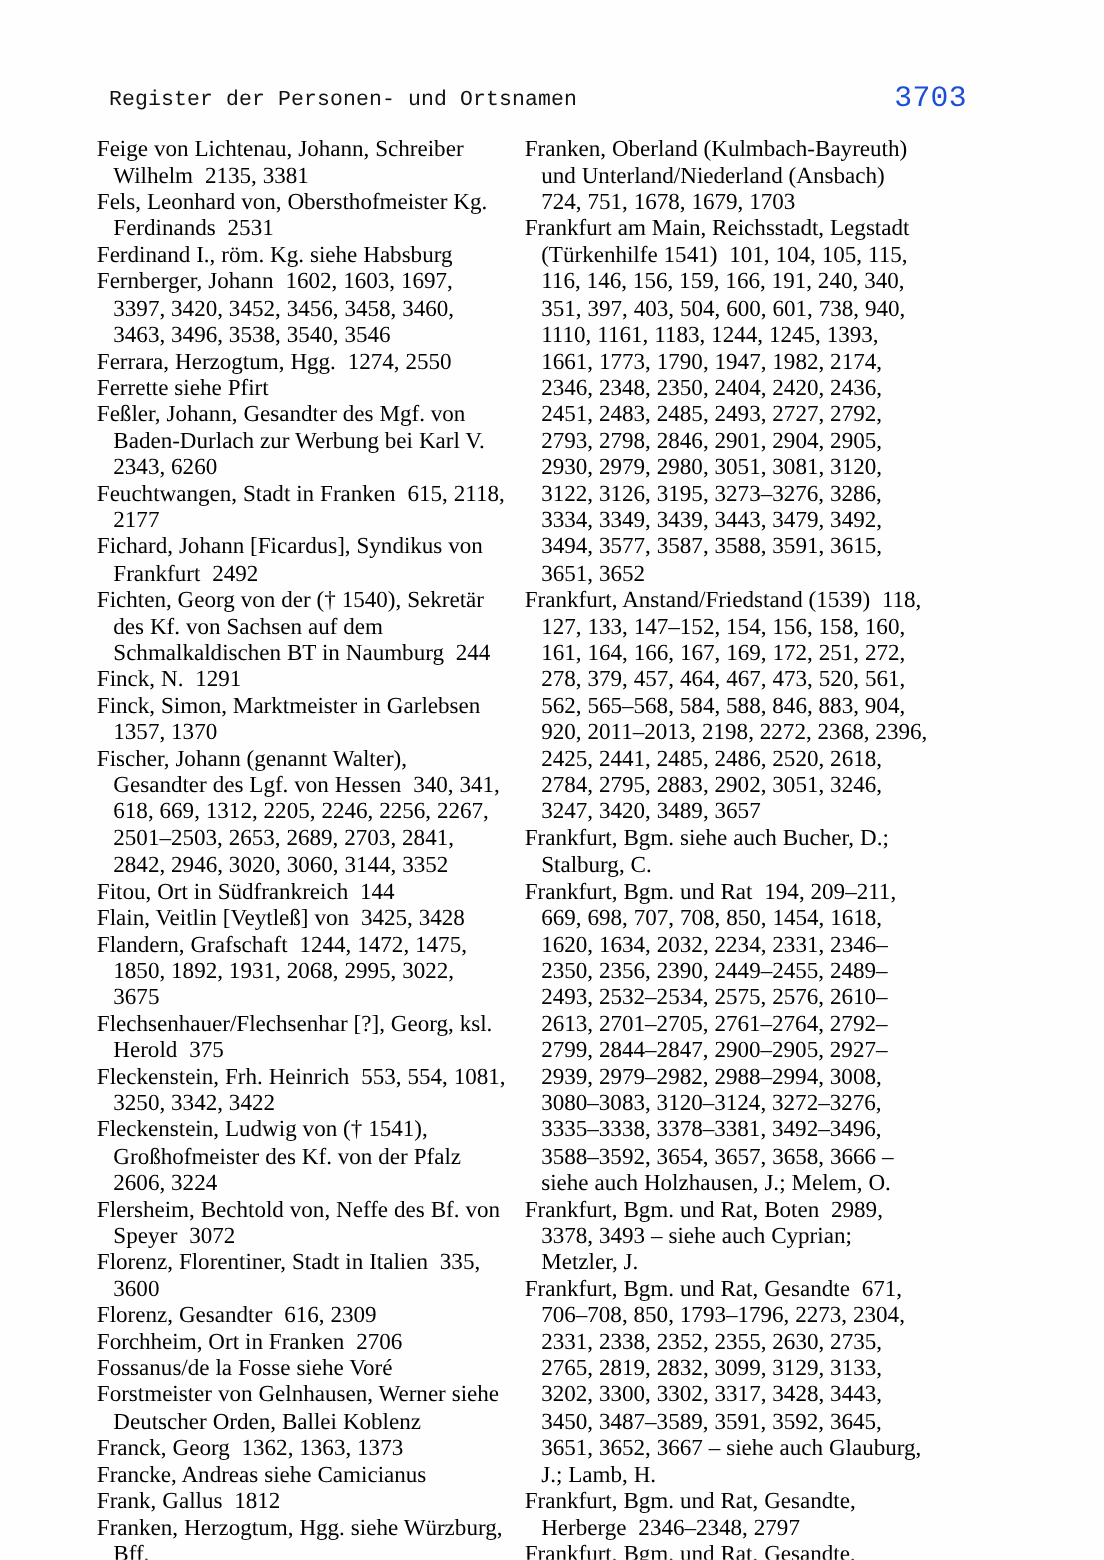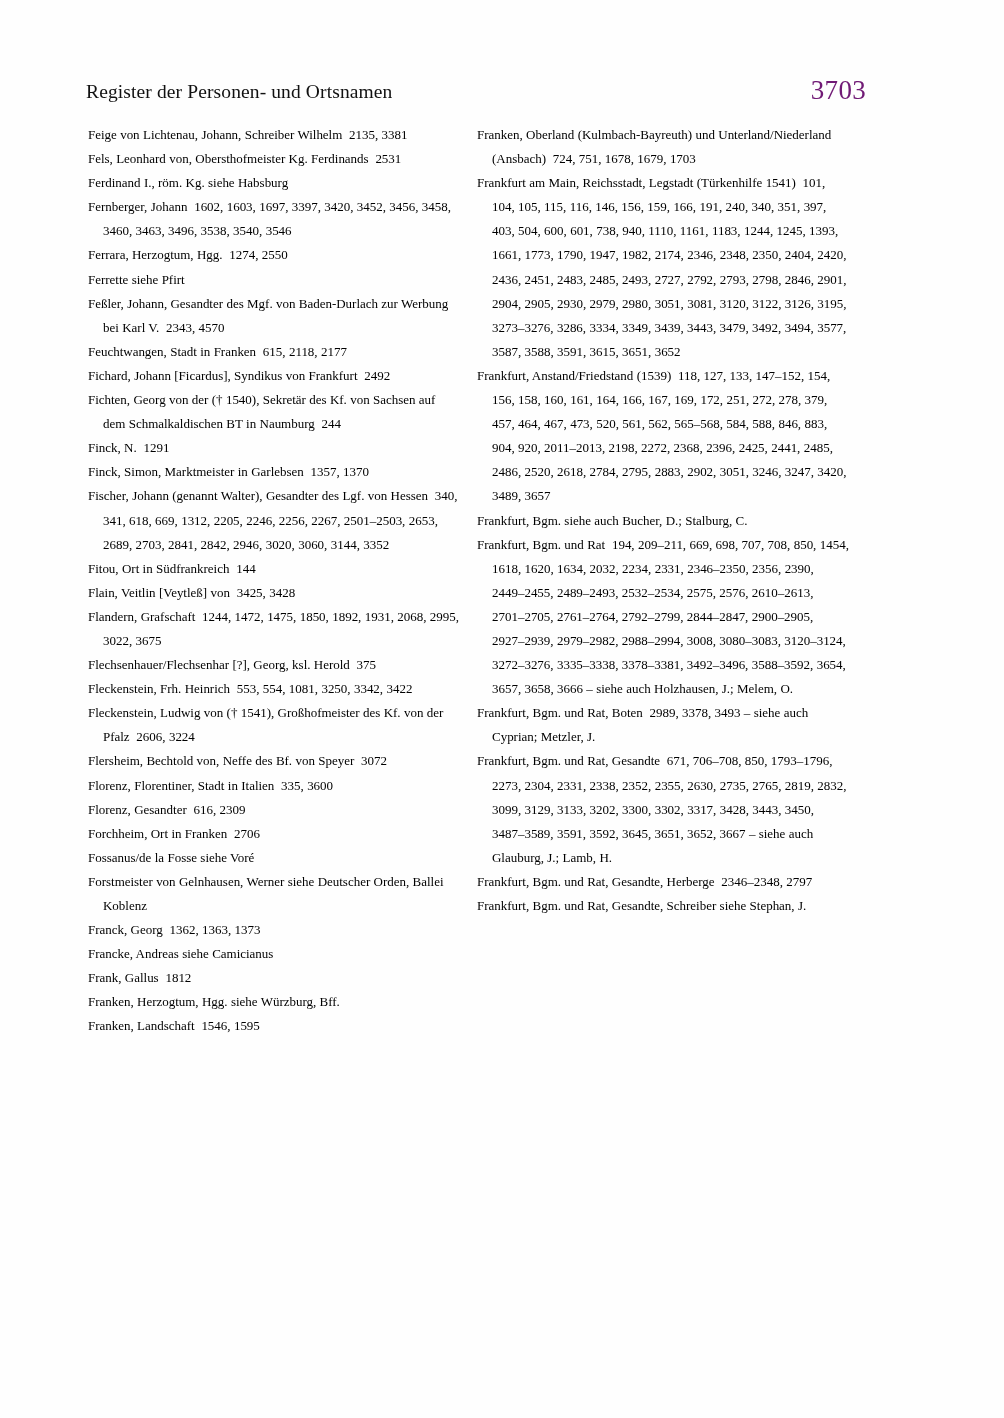--- a/index.html
+++ b/index.html
@@ -22,38 +22,39 @@
     left: 0;
     top: 0;
     width: 1004px;
     height: 1418px;
     background: #fefefe;
   }
 
   
   .running-head {
     position: absolute;
-    left: 86px;
+    left: 99px;
     top: 74px;
     width: 780px;
     height: 34px;
     display: flex;
     align-items: baseline;
     justify-content: space-between;
+    font-family: Liberation Mono, monospace;
   }
   .head-title {
     font-size: 19.5px;
     letter-spacing: 0.12px;
     white-space: nowrap;
     color: #111;
   }
   .head-folio {
     font-size: 27px;
     letter-spacing: 0.3px;
-    color: #701a75;
+    color: #1d4ed8;
     position: relative;
     top: 1px;
   }
 
   
   .columns {
     position: absolute;
     left: 88px;
     top: 123px;
     width: 786px;
@@ -62,21 +63,21 @@
   }
   .col {
     width: 372px;
     flex: 0 0 372px;
   }
   .col-right {
     margin-left: 17px;
   }
 
   .entry {
-    font-size: 13px;
+    font-size: 21px;
     line-height: 24.1px;
     padding-left: 15px;
     text-indent: -15px;
     margin: 0;
     letter-spacing: -0.02px;
     word-spacing: 0.15px;
     -webkit-hyphens: none;
     hyphens: none;
     white-space: pre-wrap;
   }
@@ -92,21 +93,21 @@
   </div>
 
   <div class="columns">
     <div class="col col-left">
         <p class="entry">Feige von Lichtenau, Johann, Schreiber Wilhelm  2135, 3381</p>
         <p class="entry">Fels, Leonhard von, Obersthofmeister Kg. Ferdinands  2531</p>
         <p class="entry">Ferdinand I., röm. Kg. siehe Habsburg</p>
         <p class="entry">Fernberger, Johann  1602, 1603, 1697, 3397, 3420, 3452, 3456, 3458, 3460, 3463, 3496, 3538, 3540, 3546</p>
         <p class="entry">Ferrara, Herzogtum, Hgg.  1274, 2550</p>
         <p class="entry">Ferrette siehe Pfirt</p>
-        <p class="entry">Feßler, Johann, Gesandter des Mgf. von Baden-Durlach zur Werbung bei Karl V.  2343, 4570</p>
+        <p class="entry">Feßler, Johann, Gesandter des Mgf. von Baden-Durlach zur Werbung bei Karl V.  2343, 6260</p>
         <p class="entry">Feuchtwangen, Stadt in Franken  615, 2118, 2177</p>
         <p class="entry">Fichard, Johann [Ficardus], Syndikus von Frankfurt  2492</p>
         <p class="entry">Fichten, Georg von der († 1540), Sekretär des Kf. von Sachsen auf dem Schmalkaldischen BT in Naumburg  244</p>
         <p class="entry">Finck, N.  1291</p>
         <p class="entry">Finck, Simon, Marktmeister in Garlebsen  1357, 1370</p>
         <p class="entry">Fischer, Johann (genannt Walter), Gesandter des Lgf. von Hessen  340, 341, 618, 669, 1312, 2205, 2246, 2256, 2267, 2501–2503, 2653, 2689, 2703, 2841, 2842, 2946, 3020, 3060, 3144, 3352</p>
         <p class="entry">Fitou, Ort in Südfrankreich  144</p>
         <p class="entry">Flain, Veitlin [Veytleß] von  3425, 3428</p>
         <p class="entry">Flandern, Grafschaft  1244, 1472, 1475, 1850, 1892, 1931, 2068, 2995, 3022, 3675</p>
         <p class="entry">Flechsenhauer/Flechsenhar [?], Georg, ksl. Herold  375</p>

